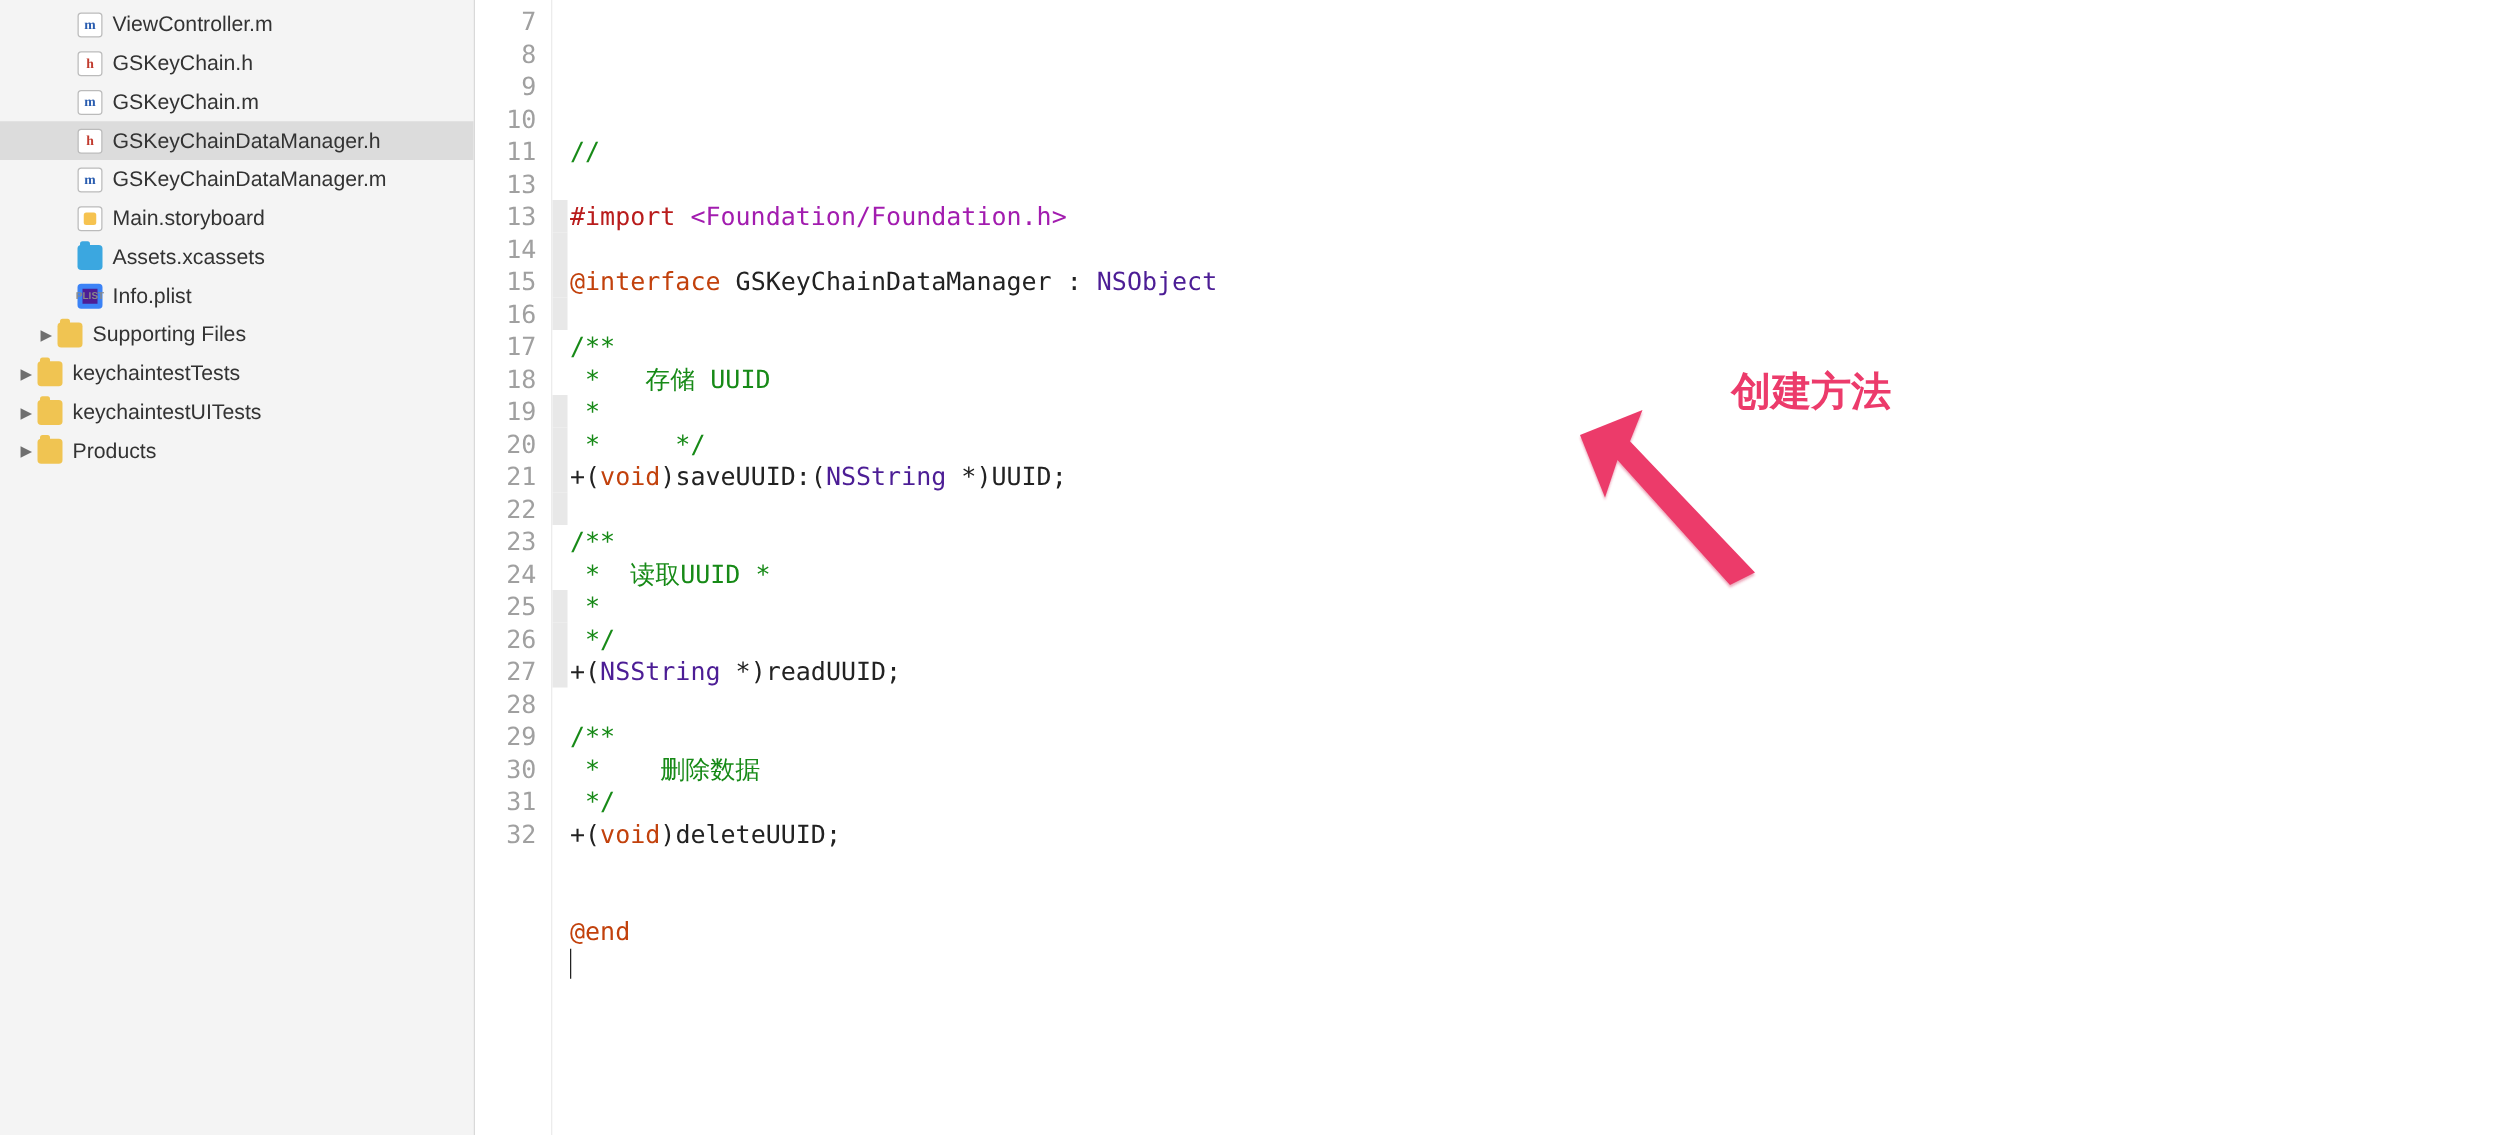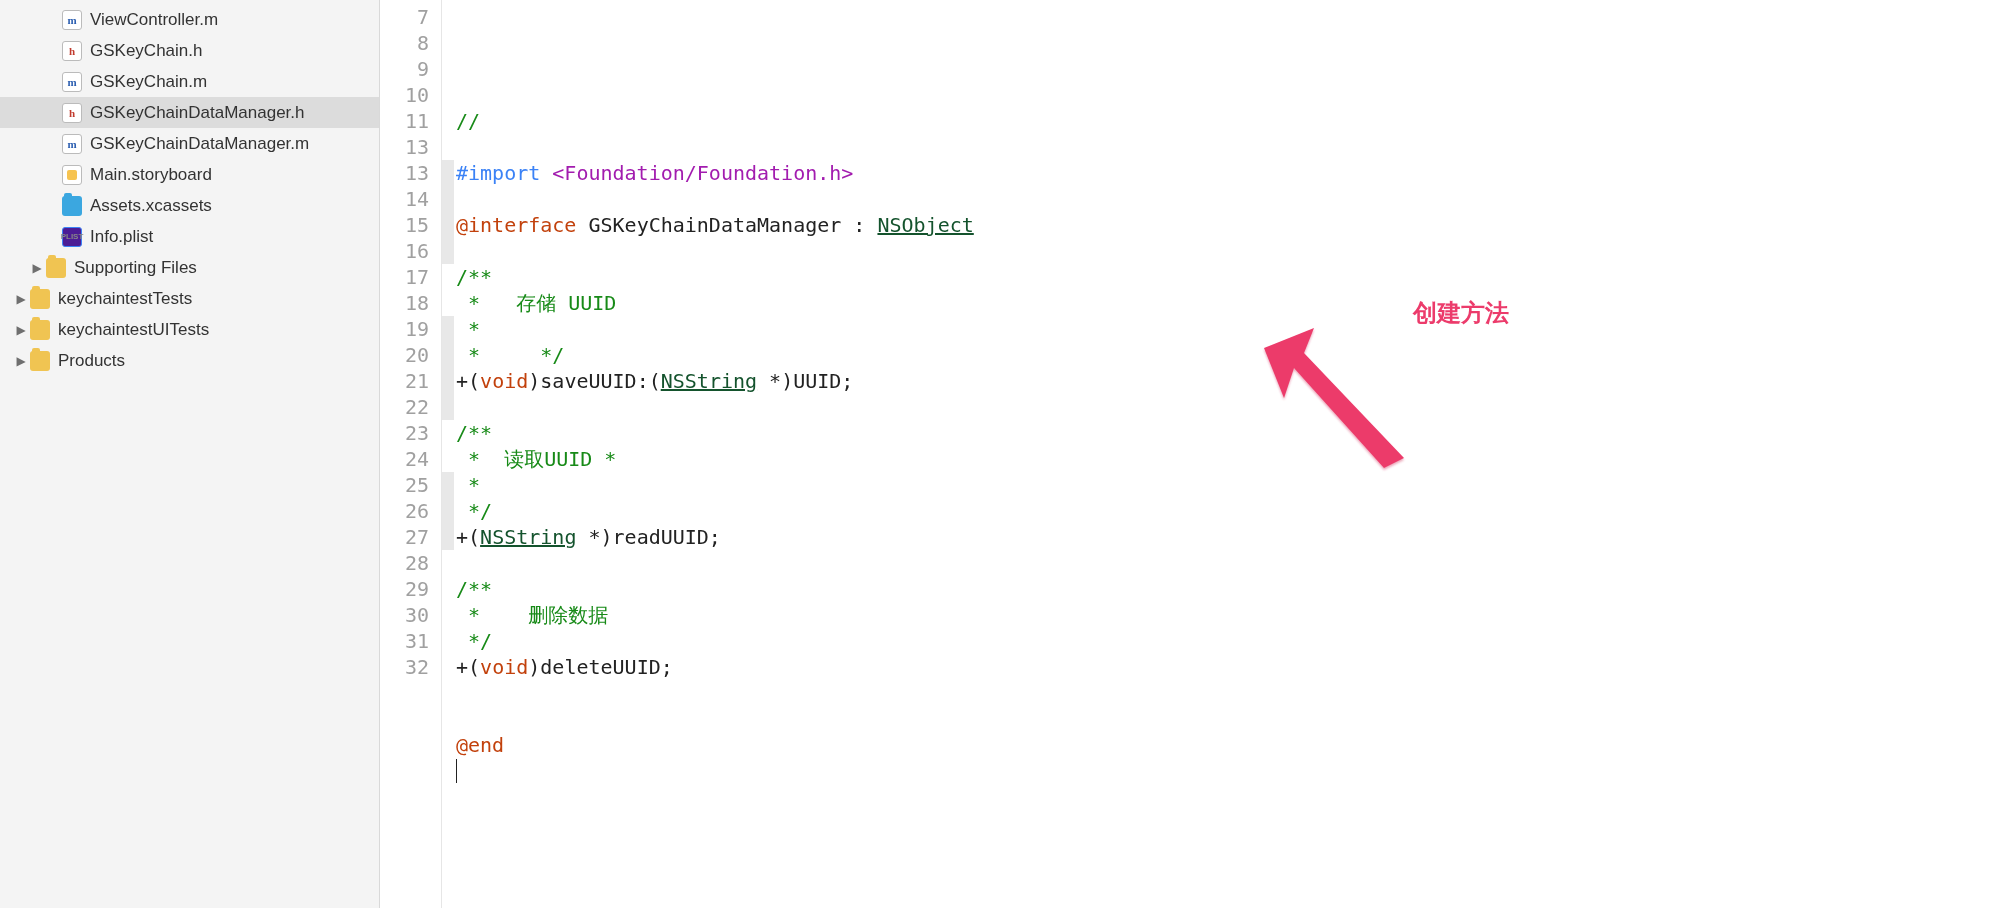--- a/index.html
+++ b/index.html
@@ -52,21 +52,21 @@
     font-size: 11px;
     font-weight: 600;
     border-radius: 3px;
   }
   .icon-h { background:#fff; border:1px solid #bbb; color:#c13b2e; font-family: Georgia, serif; }
   .icon-m { background:#fff; border:1px solid #bbb; color:#2a5db0; font-family: Georgia, serif; }
   .icon-story { background:#fff; border:1px solid #bbb; }
   .icon-story::before{ content:""; width:10px; height:10px; background:#f6c350; border-radius:2px;}
   .icon-assets { background:#3ba7e0; border-radius:3px; position:relative;}
   .icon-assets::before{content:""; position:absolute; top:-3px; left:2px; width:8px; height:4px; background:#3ba7e0; border-radius:2px 2px 0 0;}
-  .icon-plist { background:#4c1d95; border:1px solid #3b82f6; color:#888; font-size:8px; }
+  .icon-plist { background:#4c1d95; border:4px solid #3b82f6; color:#888; font-size:8px; }
   .icon-folder { background:#f0c452; border-radius:3px; position:relative;}
   .icon-folder::before{content:""; position:absolute; top:-3px; left:2px; width:8px; height:4px; background:#f0c452; border-radius:2px 2px 0 0;}
 
   
   .editor {
     flex: 1;
     display: flex;
     position: relative;
     font-family: "Menlo", "Monaco", monospace;
     font-size: 20px;
@@ -94,38 +94,38 @@
     padding-top:4px;
     padding-left: 2px;
     white-space: pre;
     color:#222;
     position:relative;
   }
   .code-line { height:26px; }
 
   .tk-comment { color: #178a17; }
   .tk-keyword { color: #c2410c; }
-  .tk-pre     { color: #3b82f6; }
+  .tk-pre     { color: #b91c1c; }
   .tk-sys     { color: #a21caf; }
-  .tk-class   { color: #14532d; text-decoration: underline; }
+  .tk-class   { color: #4c1d95; }
   .tk-cursor  { border-left:1px solid #222; }
 
   
   .annotation {
     position:absolute;
     top: 308px;
     left: 800px;
     pointer-events:none;
   }
   .annotation-text{
     position:absolute;
     top:300px;
-    left:959px;
+    left:931px;
     font-family: -apple-system, sans-serif;
-    font-size:24px;
+    font-size:32px;
     font-weight:700;
     color:#ec3b6b;
     text-shadow: 0 1px 2px rgba(255,255,255,.7);
     pointer-events:none;
   }
 </style>
 </head>
 <body>
 
 <div class="sidebar" id="sidebar">

